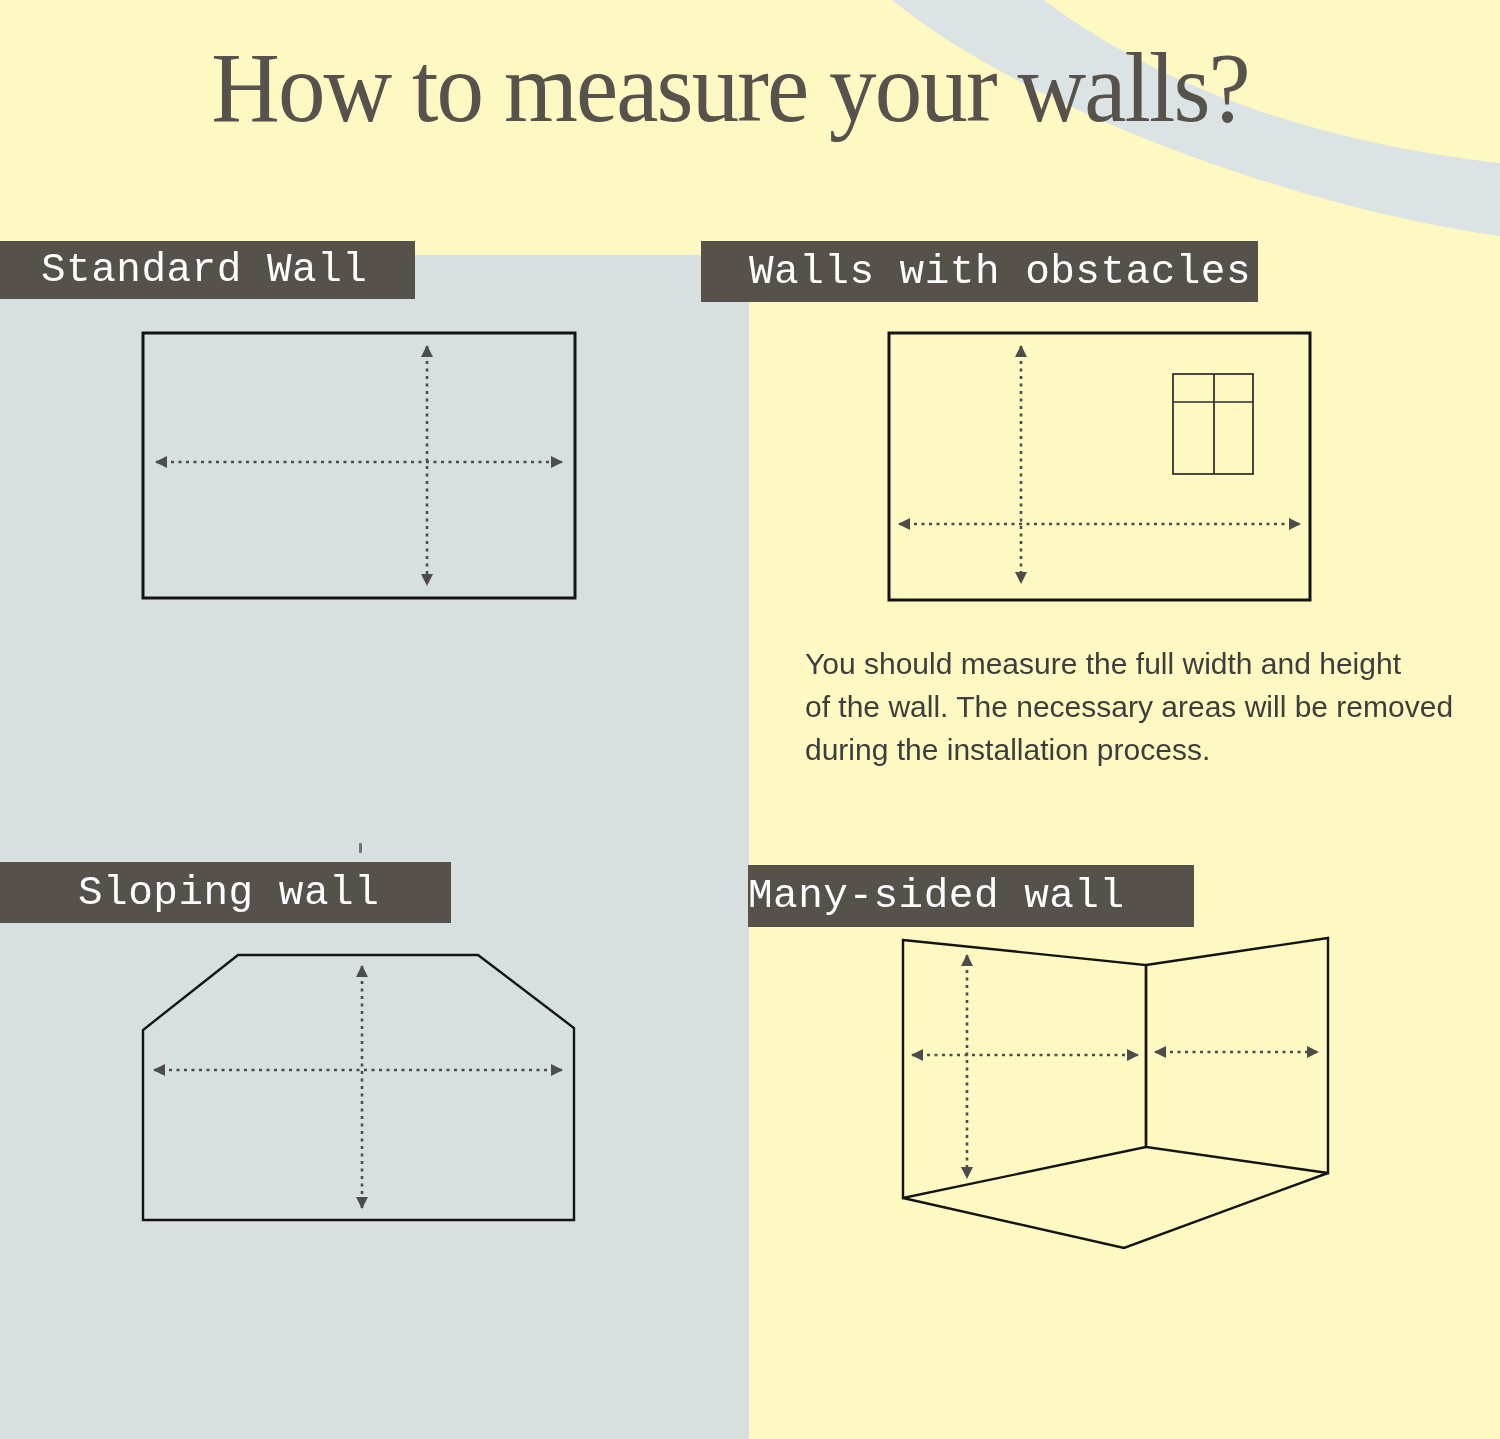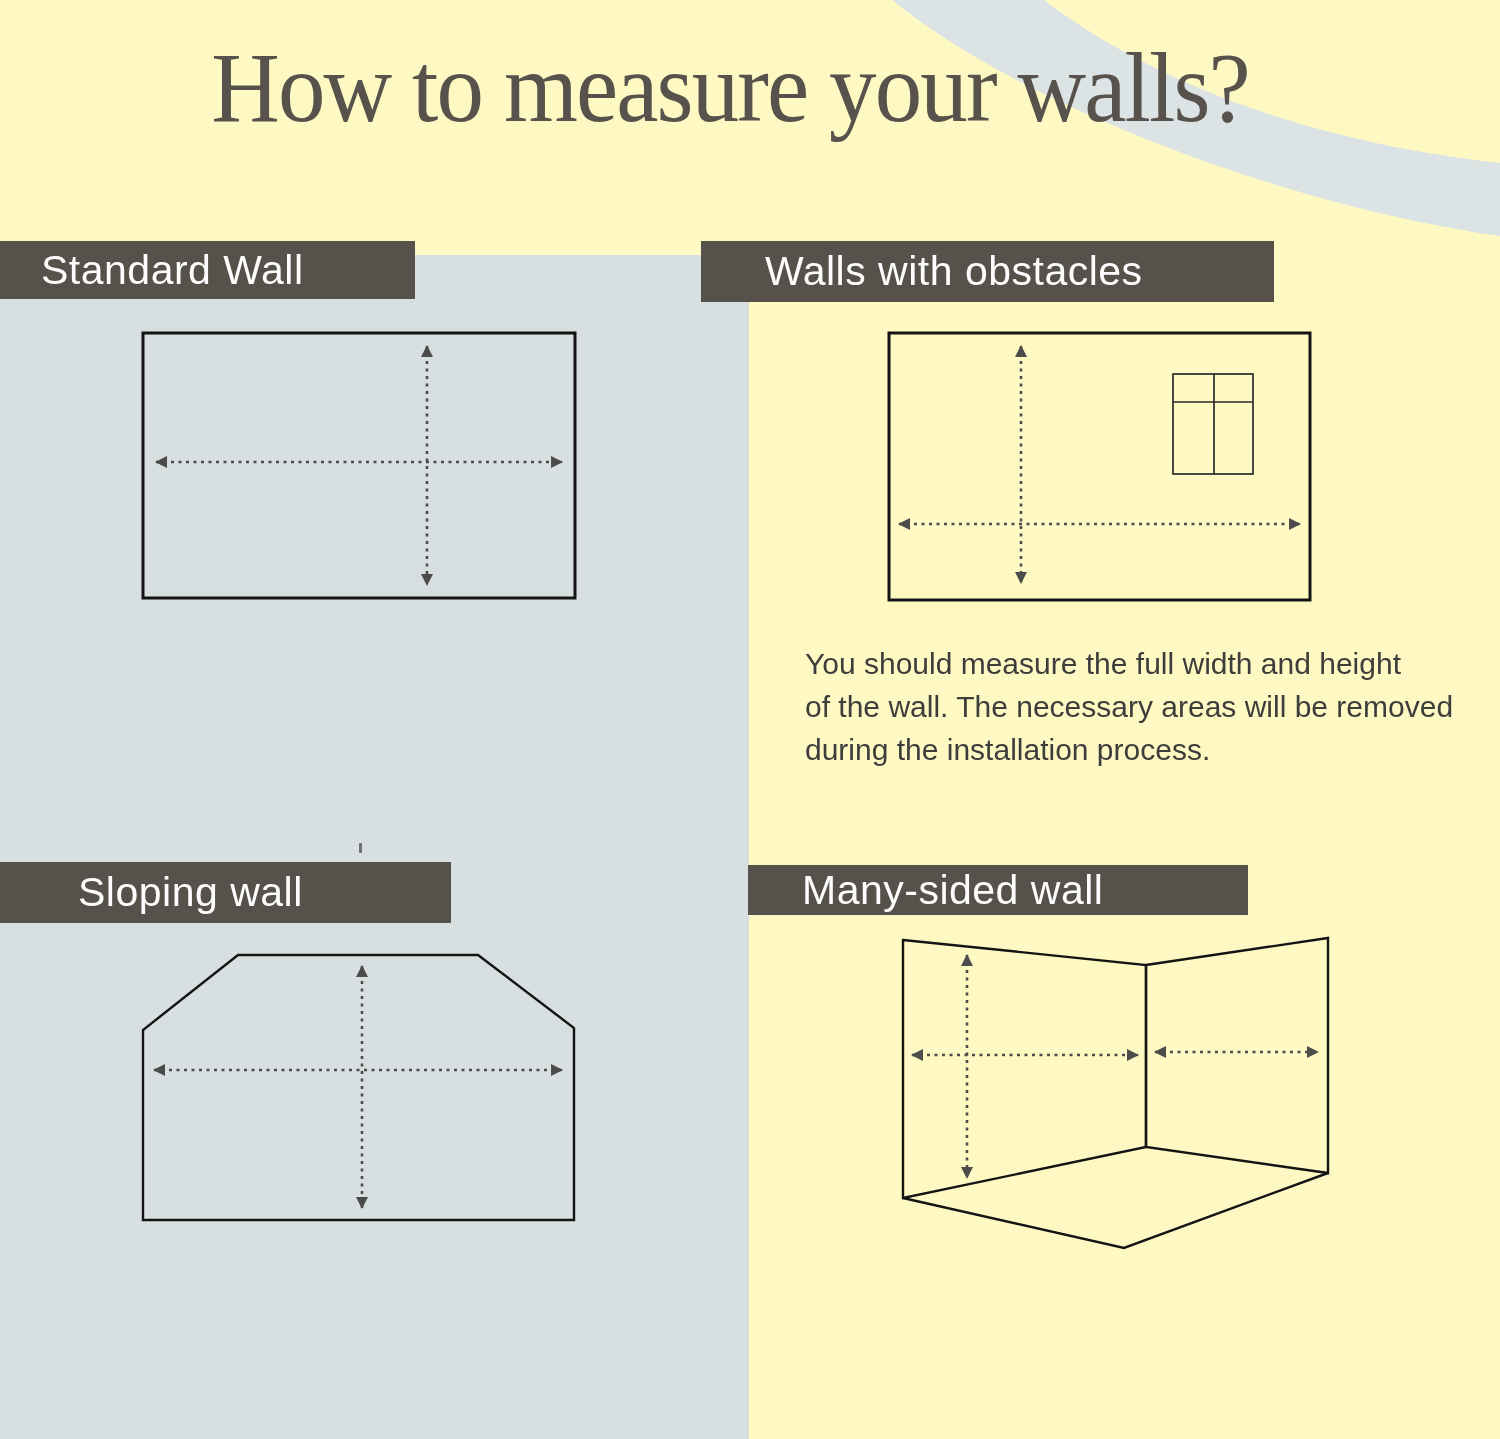--- a/index.html
+++ b/index.html
@@ -32,25 +32,26 @@
   }
   .section-bar{
     position:absolute;
     background:#56514a;
     color:#fdfdfd;
     font-size:41px;
     letter-spacing:0.5px;
     white-space:nowrap;
     display:flex;align-items:center;
     z-index:3;
+    font-family:Liberation Mono, monospace;
   }
   .bar-standard  {left:0px;   top:241px; width:374px; height:58px; padding-left:41px;}
-  .bar-obstacles {left:701px; top:241px; width:509px; height:61px; padding-left:64px;}
+  .bar-obstacles {left:701px; top:241px; width:509px; height:61px; padding-left:48px;}
   .bar-sloping   {left:0px;   top:862px; width:373px; height:61px; padding-left:78px;}
-  .bar-manysided {left:748px; top:865px; width:446px; height:50px; padding-left:54px;}
+  .bar-manysided {left:748px; top:865px; width:446px; height:62px; }
   .section-bar span{display:inline-block;}
   .desc{
     position:absolute;
     color:#3d3d3b;
     font-size:30px;
     white-space:pre-line;
     z-index:2;
   }
   .desc-standard  {left:120px; top:646px; line-height:42px;}
   .desc-obstacles {left:805px; top:642px; line-height:43px;}

